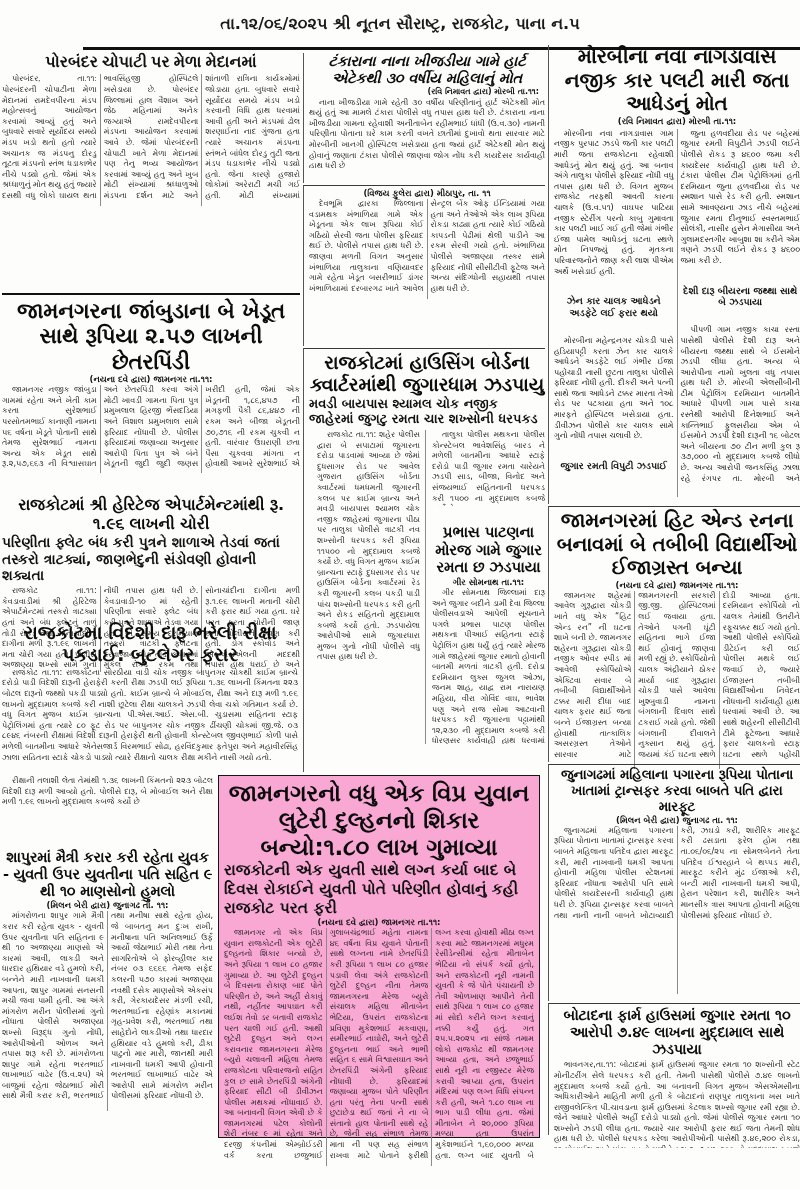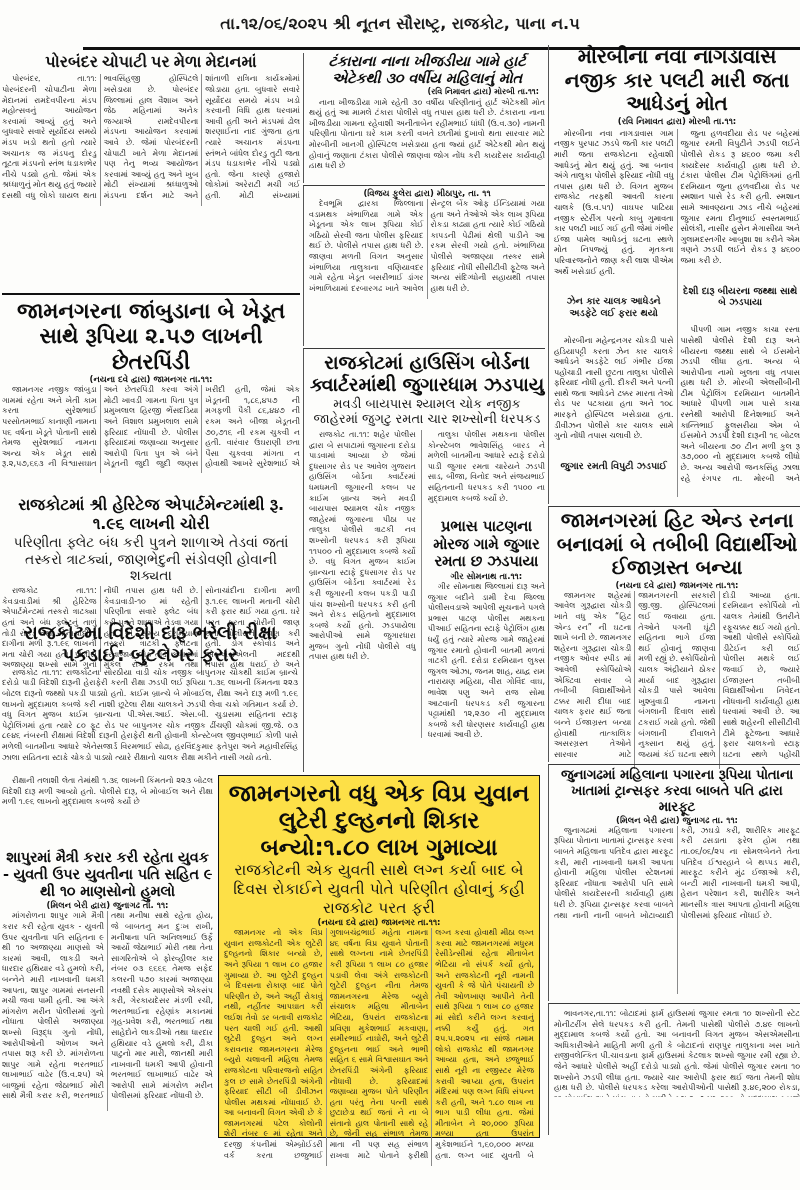--- a/index.html
+++ b/index.html
@@ -14,35 +14,35 @@
     position:absolute; left:0; top:14; top:14px; width:100%;
     text-align:center; font-size:16px; font-weight:bold; color:#1a1a1a;
   }
   .masthead-rule {
     position:absolute; left:83px; top:47px; width:717px; height:3px;
     background:#111;
   }
   .story { position:absolute; }
   .kicker { text-align:center; font-weight:bold; font-size:16px; line-height:1.15; }
   .hl { text-align:center; font-weight:bold; line-height:1.18; color:#0c0c0c; letter-spacing:-0.2px; }
-  .sub { text-align:center; font-weight:normal; line-height:1.2; }
+  .sub { text-align:left; font-weight:bold; line-height:1.2; }
   .byline { text-align:center; font-weight:bold; font-size:8.5px; line-height:1.3; }
   .byline-right { text-align:right; font-weight:bold; font-size:8px; line-height:1.3; padding-right:6px; }
   .body-txt {
     font-size:8px; line-height:10.6px; text-align:justify; color:#1c1c1c;
     text-indent:10px; overflow:hidden;
   }
   .cols2 { columns:2; column-gap:7px; column-rule:1px solid #8a8a8a; }
   .cols3 { columns:3; column-gap:7px; column-rule:1px solid #8a8a8a; }
   .seg p { font-size:8px; line-height:10.6px; text-align:justify; text-indent:10px; margin-bottom:1px; }
   .seg .inhd { font-size:9.5px; font-weight:bold; text-align:center; line-height:1.2; margin:18px 0; text-indent:0; }
   .b-top { border-top:1px solid #3a3a3a; }
   .b-top2 { border-top:2px solid #111; }
   .b-left { border-left:1px solid #555; }
-  .boxed { border:1.5px solid #151515; background:#fde047; }
+  .boxed { border:1.5px solid #151515; background:#f9a8d4; }
   .mt2 { margin-top:2px; } .mt3 { margin-top:3px; }
 </style>
 </head>
 <body>
 
 <div class="page">
 
   <div class="masthead">તા.૧૨/૦૬/૨૦૨૫ શ્રી નૂતન સૌરાષ્ટ્ર, રાજકોટ, પાના ન.૫</div>
   <div class="masthead-rule"></div>
 
@@ -86,26 +86,26 @@
     <div class="hl" style="font-size:16px;">રાજકોટમાં શ્રી હેરિટેજ એપાર્ટમેન્ટમાંથી રૂ. ૧.૯૬ લાખની ચોરી</div>
     <div class="sub" style="font-size:14px;">પરિણીતા ફ્લેટ બંધ કરી પુત્રને શાળાએ તેડવાં જતાં તસ્કરો ત્રાટક્યાં, જાણભેદુની સંડોવણી હોવાની શક્યતા</div>
     <div class="body-txt cols3 mt2" style="height:86px;">રાજકોટ તા.૧૧: કેવડાવાડીમાં શ્રી હેરિટેજ એપાર્ટમેન્ટમાં તસ્કરો ત્રાટક્યા હતાં અને બંધ ફ્લેટનું તાળું તોડી રોકડ તથા સોનાચાંદીના દાગીના મળી રૂ.૧.૯૬ લાખની મતા ચોરી ગયા હતા. પોલીસે અજાણ્યા શખ્સો સામે ગુનો નોંધી તપાસ હાથ ધરી છે. કેવડાવાડી-૧૦ માં રહેતી પરિણીતા સવારે ફ્લેટ બંધ કરી પુત્રને શાળાએ તેડવા ગયા હતા એ સમય દરમિયાન તસ્કરો ત્રાટકી ફ્લેટના દરવાજાનું લોક તોડી કબાટમાં મુકેલ રોકડ રકમ તથા સોનાચાંદીના દાગીના મળી રૂ.૧.૯૬ લાખની મતાની ચોરી કરી ફરાર થઈ ગયા હતા. ઘરે પરત ફરતા ચોરીની જાણ થતા પોલીસને જાણ કરી હતી. ડોગ સ્કોવોડ અને એફએસએલની મદદથી તપાસ હાથ ધરાઈ છે અને જાણભેદુની સંડોવણી હોવાની શક્યતા પોલીસે વ્યક્ત કરી છે.</div>
   </div>
 
   <div class="story b-left b-top" style="left:303px; top:348px; width:242px; height:424px; padding-left:5px; padding-top:2px;">
     <div class="hl" style="font-size:19px;text-align:center;">રાજકોટમાં હાઉસિંગ બોર્ડના ક્વાર્ટરમાંથી જુગારધામ ઝડપાયુ</div>
     <div class="sub" style="font-size:13px;">મવડી બાયપાસ શ્યામલ ચોક નજીક</div>
     <div class="sub" style="font-size:13px;">જાહેરમાં જુગટુ રમતા ચાર શખ્સોની ધરપકડ</div>
     <div style="display:flex; gap:6px; margin-top:3px;">
-      <div style="width:49%; border-right:1px solid #8a8a8a; padding-right:5px;">
+      <div style="width:49%; border-right:1px solid #8a8a8a; padding-right:5px;margin-left:8px;">
         <div class="body-txt" style="height:300px;">રાજકોટ તા.૧૧: શહેર પોલીસ દ્વારા બે સપાટામાં જુગારના દરોડા પાડવામાં આવ્યા છે જેમાં દુધસાગર રોડ પર આવેલ ગુજરાત હાઉસિંગ બોર્ડના ક્વાર્ટરમાં ધમધમતી જુગારની કલબ પર ક્રાઈમ બ્રાન્ચ અને મવડી બાયપાસ શ્યામલ ચોક નજીક જાહેરમાં જુગારના પીઠા પર તાલુકા પોલીસે ત્રાટકી નવ શખ્સોની ધરપકડ કરી રૂપિયા ૧૧૫૦૦ નો મુદ્દામાલ કબજે કર્યો છે. વધુ વિગત મુજબ ક્રાઈમ બ્રાન્ચના સ્ટાફે દુધસાગર રોડ પર હાઉસિંગ બોર્ડના ક્વાર્ટરમાં રેડ કરી જુગારની કલબ પકડી પાડી પાંચ શખ્સોની ધરપકડ કરી હતી અને રોકડ સહિતનો મુદ્દામાલ કબજે કર્યો હતો. ઝડપાયેલા આરોપીઓ સામે જુગારધારા મુજબ ગુનો નોંધી પોલીસે વધુ તપાસ હાથ ધરી છે.</div>
       </div>
       <div style="width:51%;">
         <div class="body-txt" style="height:76px;">તાલુકા પોલીસ મથકના પોલીસ કોન્સ્ટેબલ ભાવેશસિંહ બારડ ને મળેલી બાતમીના આધારે સ્ટાફે દરોડો પાડી જુગાર રમતા ચારેયને ઝડપી સાડ, બીજા, વિનોદ અને સંજયભાઈ સહિતનાની ધરપકડ કરી ૧૫૦૦ ના મુદ્દામાલ કબજે કર્યો છે.</div>
-        <div class="story-nested" style="margin-top:12px;">
+        <div class="story-nested" style="margin-top:18px;">
           <div class="hl" style="font-size:15px;">પ્રભાસ પાટણના મોરજ ગામે જુગાર રમતા છ ઝડપાયા</div>
           <div class="byline">ગીર સોમનાથ તા.૧૧:</div>
           <div class="body-txt" style="height:156px;">ગીર સોમનાથ જિલ્લામાં દારૂ અને જુગાર બદીને ડામી દેવા જિલ્લા પોલીસવડાએ આપેલી સૂચનાને પગલે પ્રભાસ પાટણ પોલીસ મથકના પીઆઈ સહિતના સ્ટાફે પેટ્રોલિંગ હાથ ધર્યું હતું ત્યારે મોરજ ગામે જાહેરમાં જુગાર રમાતો હોવાની બાતમી મળતાં ત્રાટકી હતી. દરોડા દરમિયાન લુક્સ જુગલ ઓઝા, જનમ શાહ, યાદ્વ રામ નારાયણ મહિયા, વીરા ગોવિંદ વાઘ, ભાવેશ પણુ અને રાજ સોમા આટવાની ધરપકડ કરી જુગારના પટ્ટામાંથી ૧૨,૨૩૦ ની મુદ્દામાલ કબજે કરી ધોરણસર કાર્યવાહી હાથ ધરવામાં આવી છે.</div>
         </div>
       </div>
     </div>
   </div>
 
   <div class="story" style="left:2px; top:621px; width:296px; height:152px;">
     <div class="hl" style="font-size:19px;">રાજકોટમા વિદેશી દારૂ ભરેલી રીક્ષા પકડાઈ: બુટલેગર ફરાર</div>
@@ -134,16 +134,17 @@
     <div class="body-txt cols3" style="height:178px;">જામનગર શહેરમાં આવેલ ગુરૂદ્વારા ચોકડી ખાતે વધુ એક “હિટ એન્ડ રન” ની ઘટના શાખે બની છે. જામનગર શહેરના ગુરૂદ્વારા ચોકડી નજીક ઓવર સ્પીડ માં આવેલી સ્કોર્પિયોએ એક્ટિવા સવાર બે તબીબી વિદ્યાર્થીઓને ટક્કર મારી દીધા બાદ ચાલક ફરાર થઈ જતા બન્ને ઈજાગ્રસ્ત બન્યા હોવાથી તાત્કાલિક અસરગ્રસ્ત તેઓને સારવાર માટે જામનગરની સરકારી જી.જી. હોસ્પિટલમાં લઈ જવાયા હતા. તેઓને પગની ઘૂંટી સહિતના ભાગે ઈજા થઈ હોવાનું જાણવા મળી રહ્યું છે. સ્કોર્પિયોનો ચાલક અંદ્રીયાને ઠોકર માર્યા બાદ ગુરૂદ્વારા ચોકડી પાસે આવેલા ખુશ્બુવાડી નામના બંગલાની દિવાલ સાથે ટકરાઈ ગયો હતો. જેથી બંગલાની દીવાલને નુક્સાન થયું હતું. જયમાં કંઈ ઘટના સ્થળે દોડી આવ્યા હતા. દરમિયાન સ્કોર્પિયો નો ચાલક તેમાંથી ઉતરીને રફૂચક્કર થઈ ગયો હતો. આથી પોલીસે સ્કોર્પિયો ડીટેઈન કરી લઈ પોલીસ મથકે લઈ જવાઈ છે, જ્યારે ઈજાગ્રસ્ત તબીબી વિદ્યાર્થીઓના નિવેદન નોંધવાની કાર્યવાહી હાથ ધરવામાં આવી છે. આ સાથે શહેરની સીસીટીવી ટીમે ફૂટેજના આધારે ફરાર ચાલકનો સ્ટાફ ઘટના સ્થળે પહોંચી ગયો હતો, અને તપાસ ચલાવી રહી છે.</div>
   </div>
 
   <div class="story b-left b-top" style="left:548px; top:764px; width:252px; height:237px; padding-left:5px; padding-top:2px;">
     <div class="hl" style="font-size:13.5px;">જુનાગઢમાં મહિલાના પગારના રૂપિયા પોતાના ખાતામાં ટ્રાન્સફર કરવા બાબતે પતિ દ્વારા મારફૂટ</div>
     <div class="byline">(મિલન બેરી દ્વારા) જુનાગઢ તા. ૧૧:</div>
     <div class="body-txt cols2" style="height:168px;">જુનાગઢમાં મહિલાના પગારના રૂપિયા પોતાના ખાતામાં ટ્રાન્સફર કરવા બાબતે મહિલાના પતિદેવ દ્વારા મારફૂટ કરી, મારી નાખવાની ધમકી આપતા હોવાની મહિલા પોલીસ સ્ટેશનમાં ફરિયાદ નોંધાતા આરોપી પતિ સામે પોલીસે કાયદેસરની કાર્યવાહી હાથ ધરી છે. રૂપિયા ટ્રાન્સફર કરવા બાબતે તથા નાની નાની બાબતે ખોટાવ્યાદી કરી, ઝઘડો કરી, શારીરિક મારફૂટ કરી ઢસડાતા ફરેલ હોમ તથા તા.૦૬/૦૬/૨૫ ના સોમલબેનને તેના પતિદેવ ઈશ્વરહાને બે થપ્પડ મારી, મારફૂટ કરીને મુંઢ ઈજાઓ કરી, બન્ટી મારી નાખવાની ધમકી આપી, હેરાન પરેશાન કરી, શારીરિક અને માનસીક ત્રાસ આપતા હોવાની મહિલા પોલીસમાં ફરિયાદ નોંધાઈ છે.</div>
   </div>
 
   <div class="story b-left b-top" style="left:548px; top:1003px; width:252px; height:132px; padding-left:5px; padding-top:3px;">
+    <div class="hl" style="font-size:14.5px;">બોટાદના ફાર્મ હાઉસમાં જુગાર રમતા ૧૦ આરોપી ૭.૪૯ લાખના મુદ્દામાલ સાથે ઝડપાયા</div>
     <div class="body-txt mt2" style="height:88px;">ભાવનગર,તા.૧૧: બોટાદમાં ફાર્મ હાઉસમાં જુગાર રમતા ૧૦ શખ્સોની સ્ટેટ મોનીટરીંગ સેલે ધરપકડ કરી હતી. તેમની પાસેથી પોલીસે ૭.૪૯ લાખનો મુદ્દામાલ કબજે કર્યો હતો. આ બનાવની વિગત મુજબ એસએમસીના અધિકારીઓને માહિતી મળી હતી કે બોટાદનાં રાણપુર તાલુકાના ખસ ખાતે રાજીવલેન્કિત પી.ચાવડાના ફાર્મ હાઉસમાં કેટલાક શખ્સો જુગાર રમી રહ્યા છે. જેને આધારે પોલીસે અહીં દરોડો પાડ્યો હતો. જેમાં પોલીસે જુગાર રમતા ૧૦ શખ્સોને ઝડપી લીધા હતા. જ્યારે ચાર આરોપી ફરાર થઈ જતા તેમની શોધ હાથ ધરી છે. પોલીસે ધરપકડ કરેલા આરોપીઓની પાસેથી રૂ.૪૯,૨૦૦ રોકડા, ૧૧ મોબાઈલ અને પાંચ વાહનો મળીને કુલ રૂ. ૭,૪૯,૩૦૦ નો મુદ્દામાલ કબજે કર્યો હતો. આ કેસની વધુ તપાસ રાણપુર પોલીસ સ્ટેશન કરે છે.</div>
   </div>
 
 </div>
 
 </body></html>

